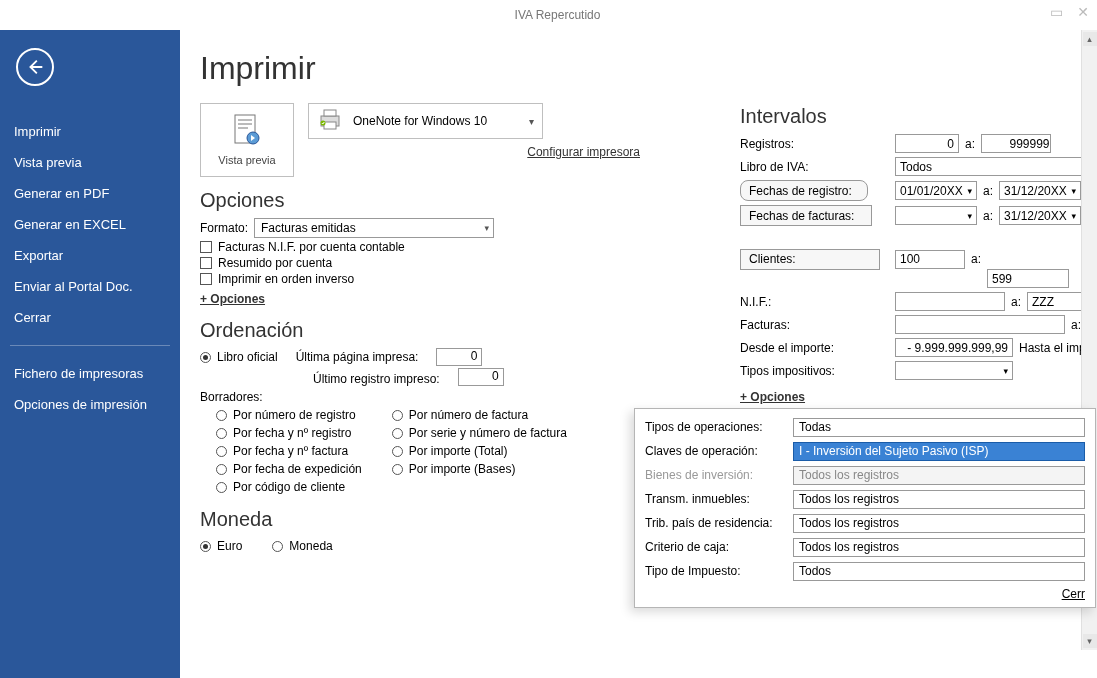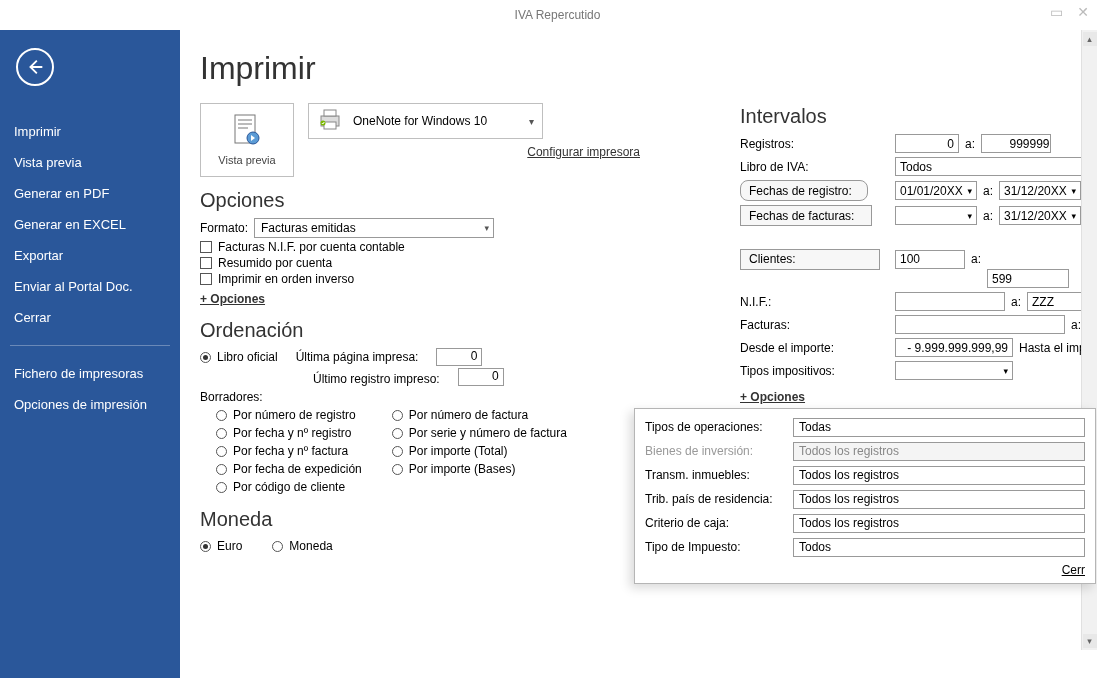--- a/index.html
+++ b/index.html
@@ -338,20 +338,26 @@
 </div>
 
 <div class="popup">
   <div class="prow">
       <span class="plabel">Tipos de operaciones:</span>
       <div class="pval">
         <span>Todas</span>
       </div>
     </div>
   <div class="prow">
+      <span class="plabel">Claves de operación:</span>
+      <div class="pval highlight">
+        <span>I - Inversión del Sujeto Pasivo (ISP)</span>
+      </div>
+    </div>
+  <div class="prow">
       <span class="plabel disabled">Bienes de inversión:</span>
       <div class="pval disabled">
         <span>Todos los registros</span>
       </div>
     </div>
   <div class="prow">
       <span class="plabel">Transm. inmuebles:</span>
       <div class="pval">
         <span>Todos los registros</span>
       </div>

